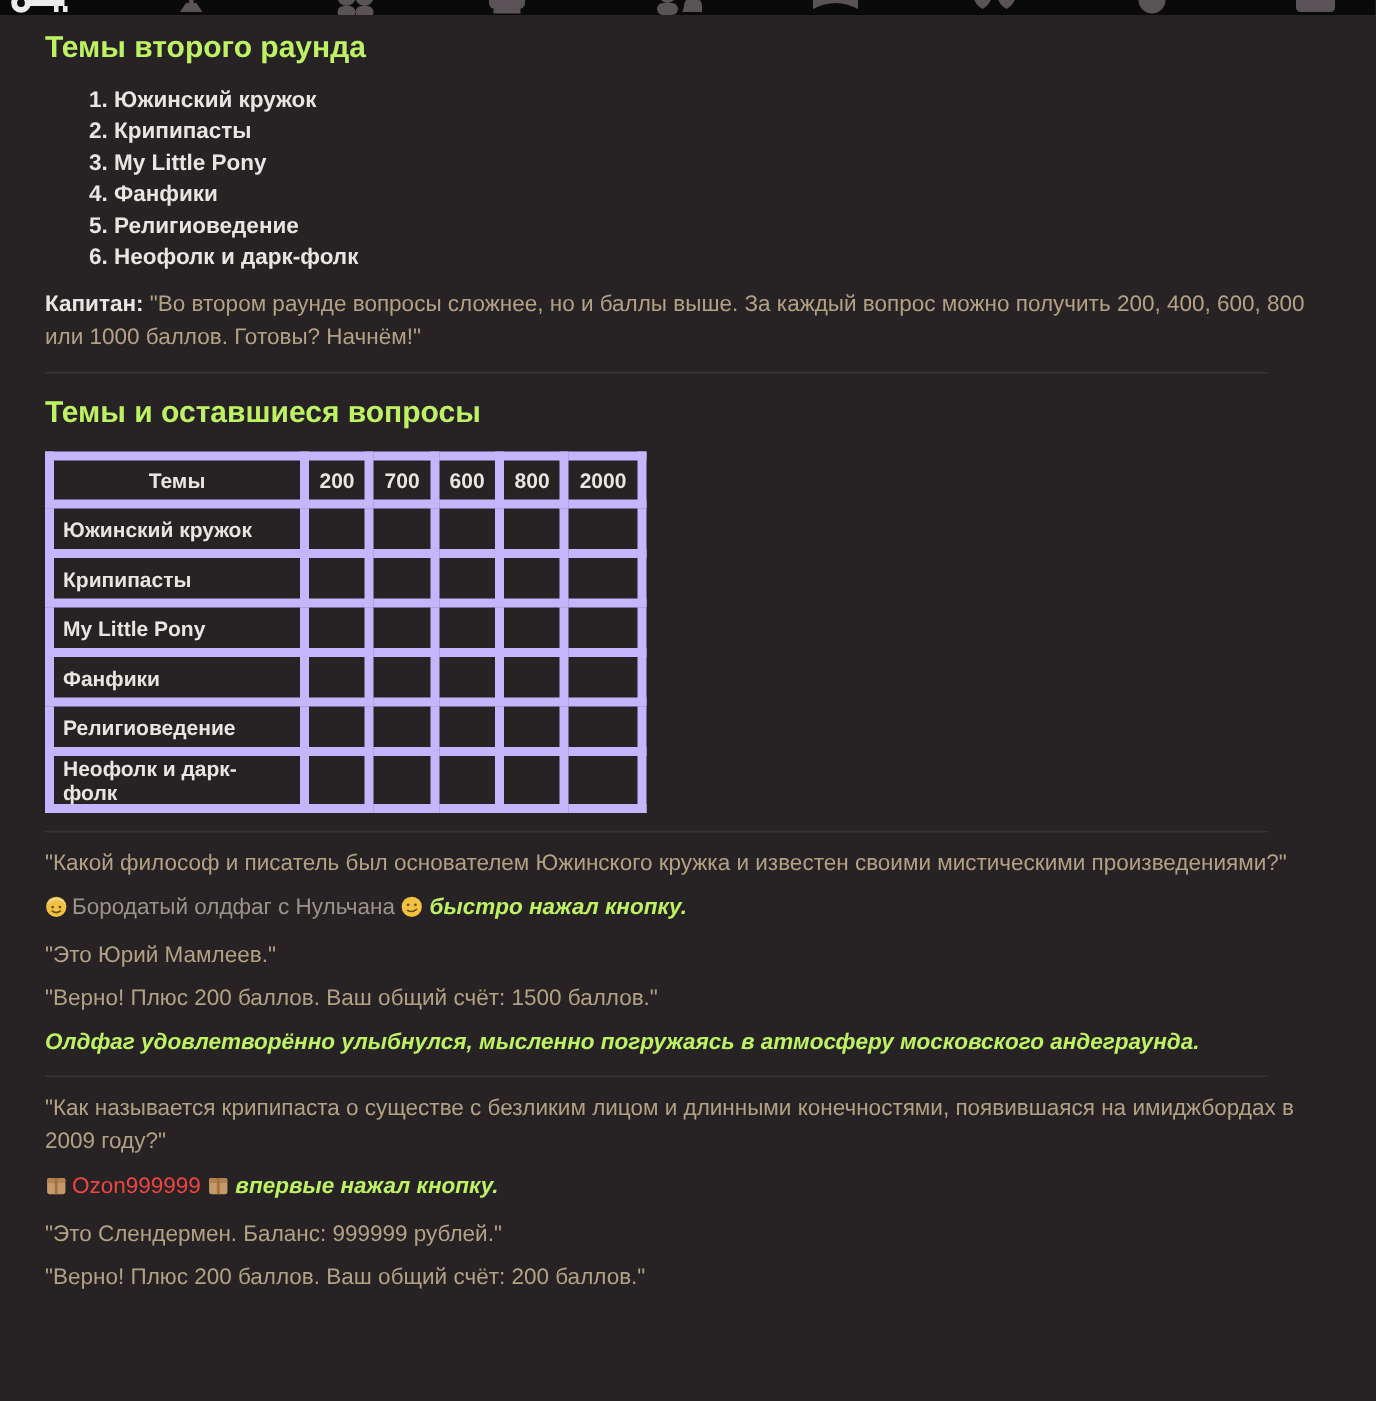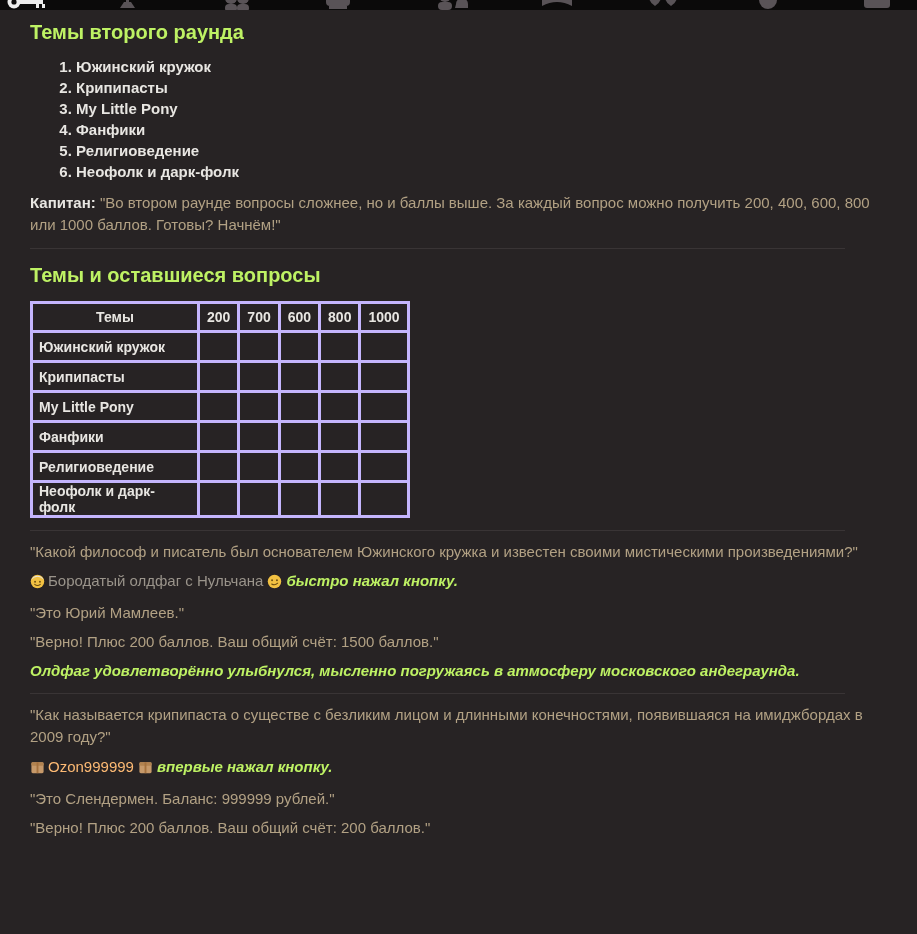--- a/index.html
+++ b/index.html
@@ -17,30 +17,30 @@
   .mt10{margin-top:10px;}
   ol.topics{margin:12px 0 0 0;padding-left:46px;font-size:15px;line-height:21px;
     font-weight:700;color:#e8e6e2;}
   ol.topics li{margin:0;}
   .quote{color:#b2a184;}
   .captain{line-height:22px;max-width:845px;}
   strong{color:#e8e6e2;font-weight:700;}
   .divider{border:none;border-top:1px solid #393435;margin:12px 0 0 0;width:815px;}
   
   table.board{border-collapse:collapse;margin-top:14px;font-size:14px;color:#e8e6e2;}
-  table.board th,table.board td{border:3px solid #c4b5fd;font-weight:700;}
+  table.board th,table.board td{border:6px solid #c4b5fd;font-weight:700;}
   table.board thead th{height:26px;text-align:center;padding:0 7px;}
   table.board td.topic{height:27px;text-align:left;padding:0 6px;width:152px;}
   table.board td.cell{width:29px;}
   table.board td.cell.w1000{width:38px;}
   
   .emoji{display:inline-block;vertical-align:-3px;margin:0 3px 0 0;}
   .emoji.after{margin:0 4px;}
   .p1name{color:#9a948b;margin-top:11px;}
-  .p2name{color:#fdba74;}
+  .p2name{color:#ef4444;}
   .action{font-weight:700;color:#bef264;font-style:italic;}
 </style>
 </head>
 <body>
 
 <div class="topbar">
   <span class="tb-icon" style="left:6px;top:-10px">
     <svg width="44" height="20" viewBox="0 0 44 20">
       <circle cx="8" cy="12" r="6.5" fill="#ececec"></circle>
         <circle cx="8" cy="12" r="2.6" fill="#0b0a0a"></circle>
@@ -120,21 +120,21 @@
   <h2>Темы и оставшиеся вопросы</h2>
 
   <table class="board">
     <thead>
       <tr>
         <th>Темы</th>
         <th>200</th>
         <th>700</th>
         <th>600</th>
         <th>800</th>
-        <th>1000</th>
+        <th>2000</th>
       </tr>
     </thead>
     <tbody>
       <tr>
         <td class="topic">Южинский кружок</td>
         <td class="cell"></td>
           <td class="cell"></td>
           <td class="cell"></td>
           <td class="cell"></td>
           <td class="cell w1000"></td>

